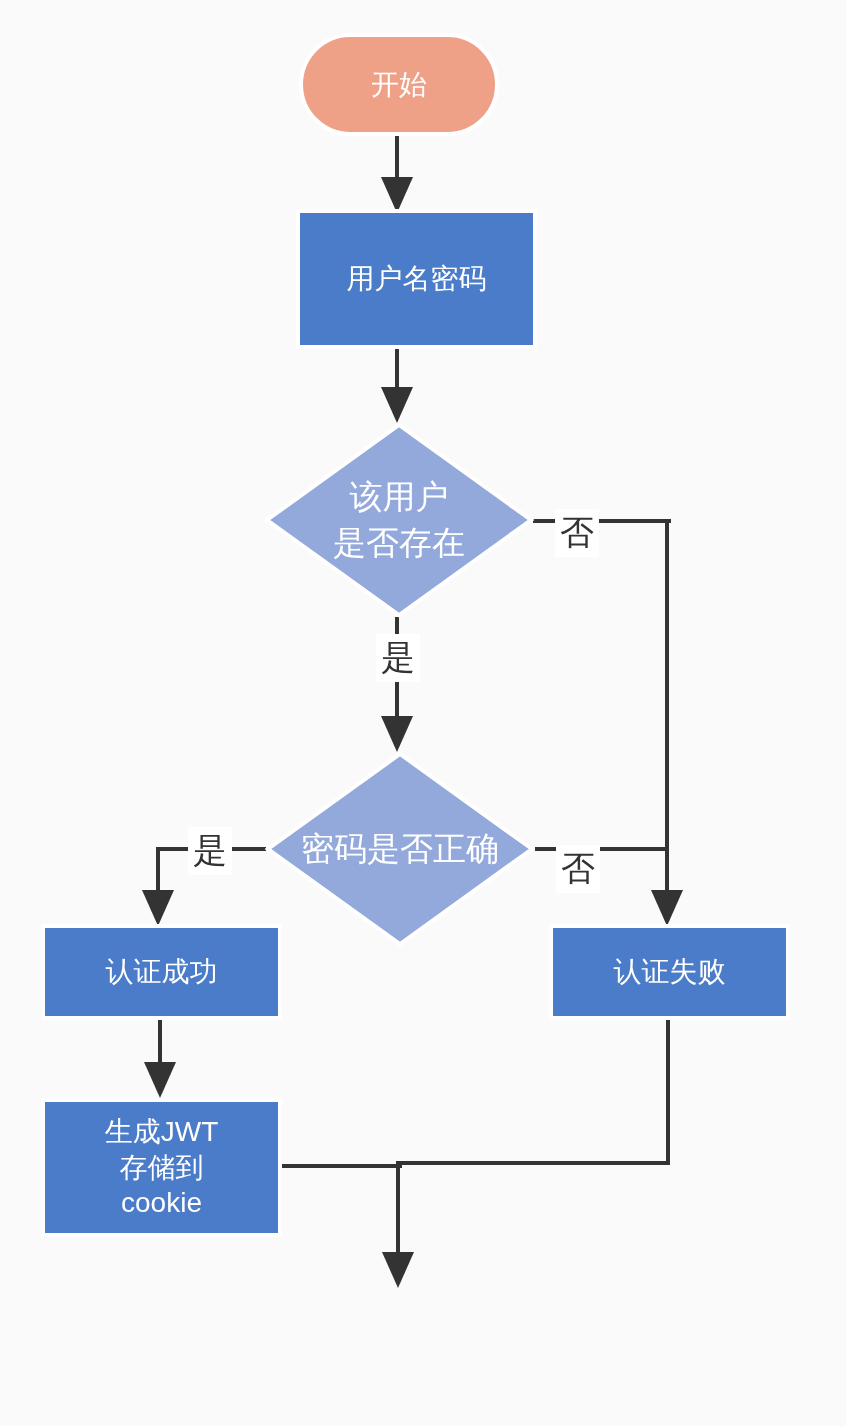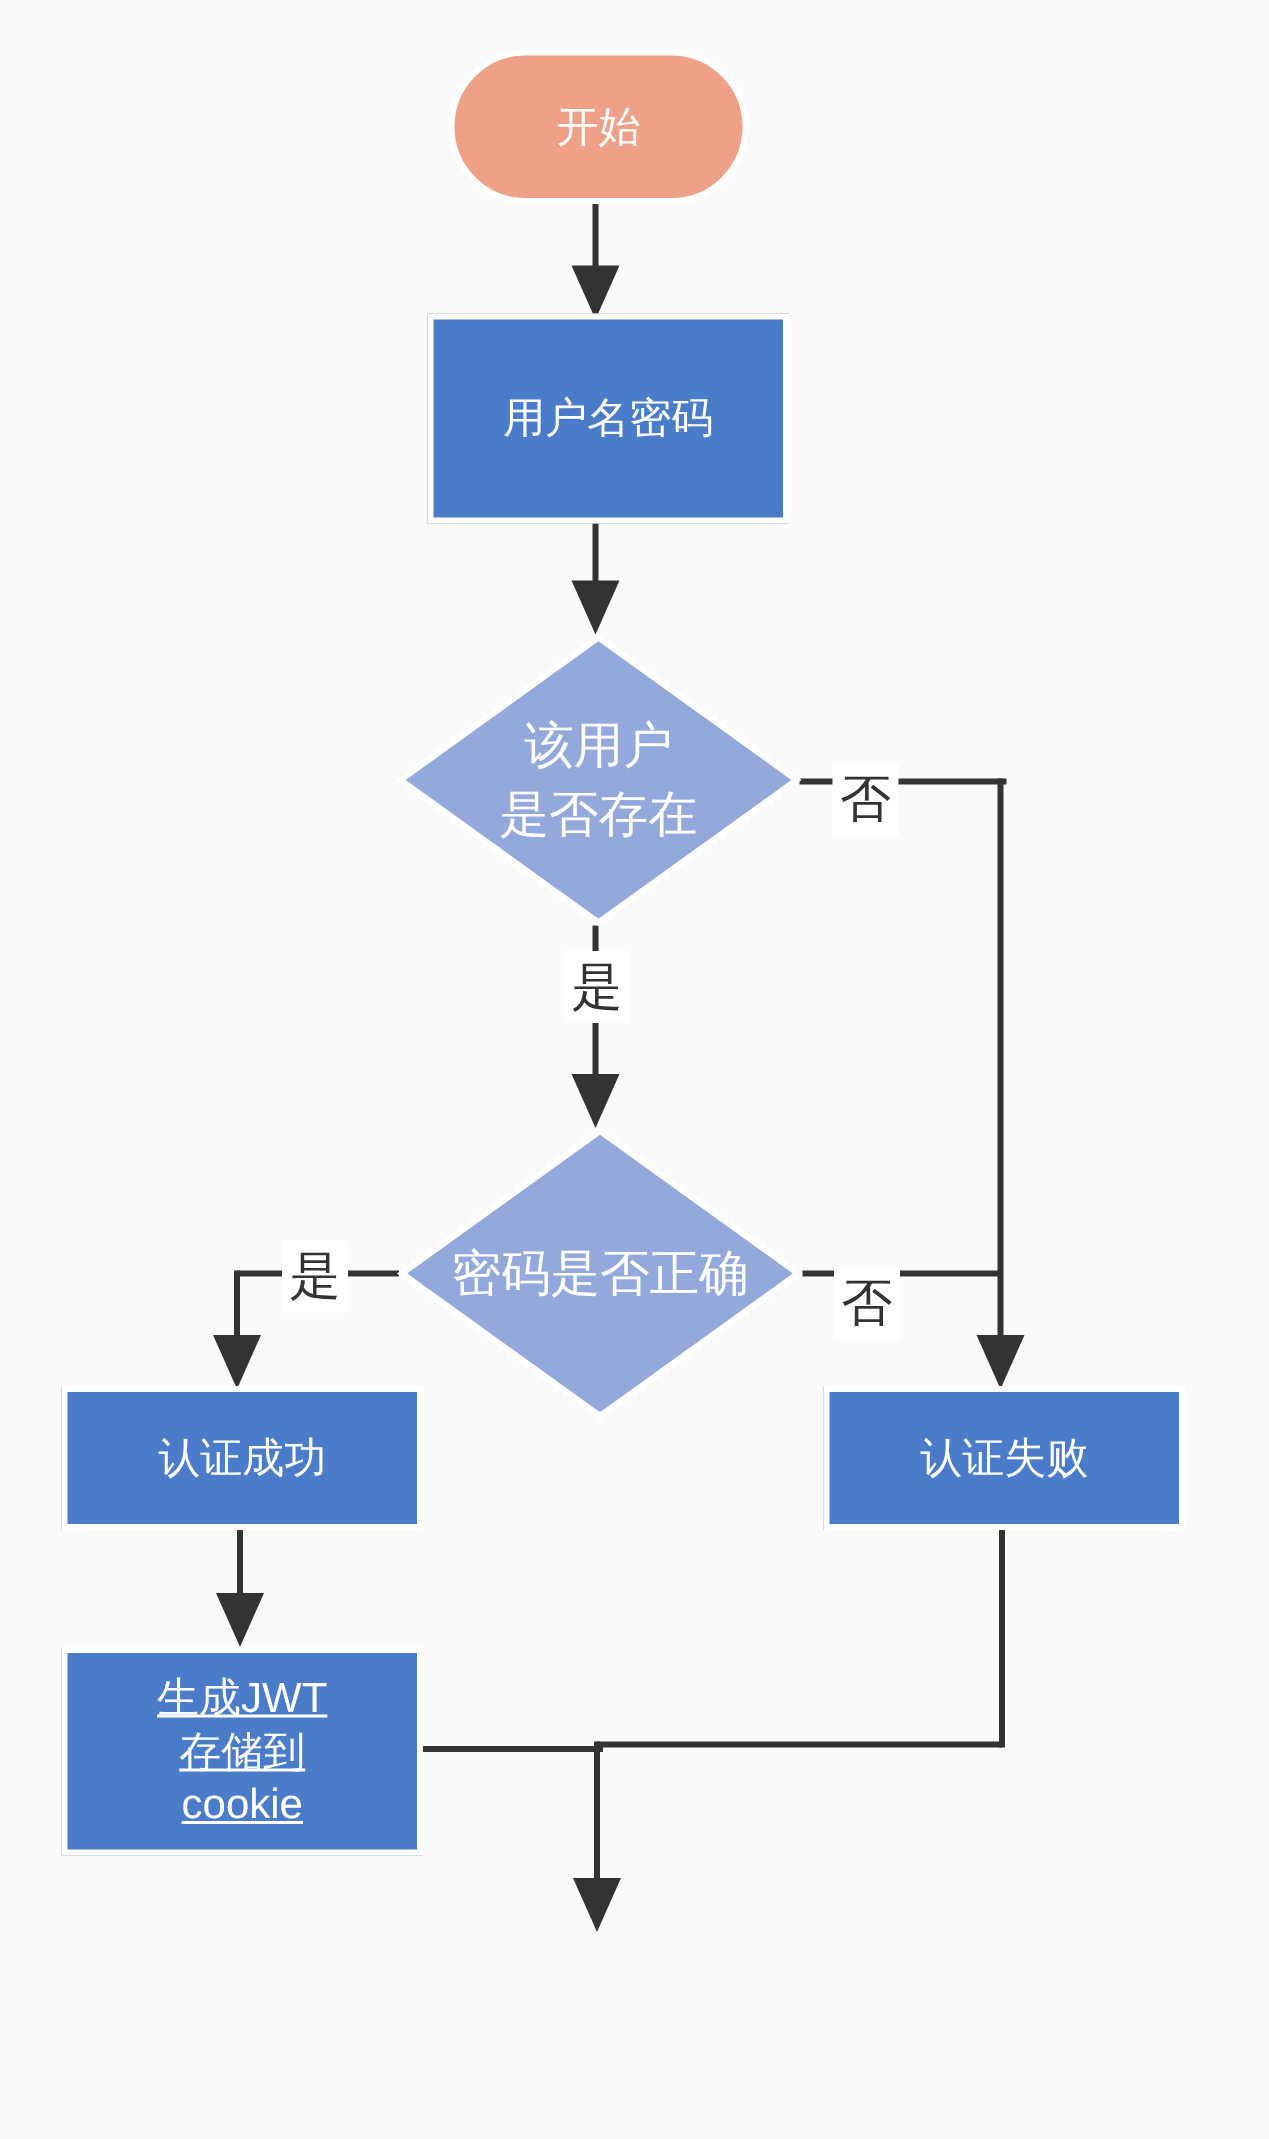--- a/index.html
+++ b/index.html
@@ -24,21 +24,21 @@
     position: absolute;
     display: flex; flex-direction: column;
     align-items: center; justify-content: center;
     box-sizing: border-box;
     border: 4px solid #ffffff;
     color: var(--node-text, #ffffff);
     font-size: 28px; line-height: 1.42; text-align: center;
   }
   .terminal { background: var(--terminal, #EFA188); border-radius: 54px; }
   .process  { background: var(--process, #4A7CC9); }
-  .process.tight { line-height: 1.28; text-decoration: underline; }
+  .process.tight { line-height: 1.28; }
   .diamond { position: absolute; }
   .diamond svg { position: absolute; left: 0; top: 0; width: 100%; height: 100%; display: block; }
   .diamond-poly { fill: var(--decision, #93A8DB); stroke: #ffffff; stroke-width: 4; }
   .diamond-label {
     position: absolute; left: 0; top: 0; right: 0; bottom: 0;
     display: flex; flex-direction: column;
     align-items: center; justify-content: center;
     color: var(--node-text, #ffffff); font-size: 33px; line-height: 1.4; text-align: center;
   }
   .chip {
@@ -84,21 +84,21 @@
 
   <div class="chip" style="left:555px; top:509px">否</div>
   <div class="chip" style="left:376px; top:634px">是</div>
   <div class="chip" style="left:188px; top:827px">是</div>
   <div class="chip" style="left:556px; top:845px">否</div>
 
   <div class="node terminal" style="left:299px; top:33px; width:200px; height:103px">
     <span>开始</span>
   </div>
 
-  <div class="node process" style="left:285px; top:209px; width:241px; height:140px">
+  <div class="node process" style="left:296px; top:209px; width:241px; height:140px">
     <span>用户名密码</span>
   </div>
 
   <div class="diamond" style="left:263px; top:421px; width:272px; height:198px">
     <svg viewBox="0 0 272 198">
       <polygon class="diamond-poly" points="136,4 268,99 136,194 4,99"></polygon>
     </svg>
     <div class="diamond-label">
       <span>该用户</span>
       <span>是否存在</span>

